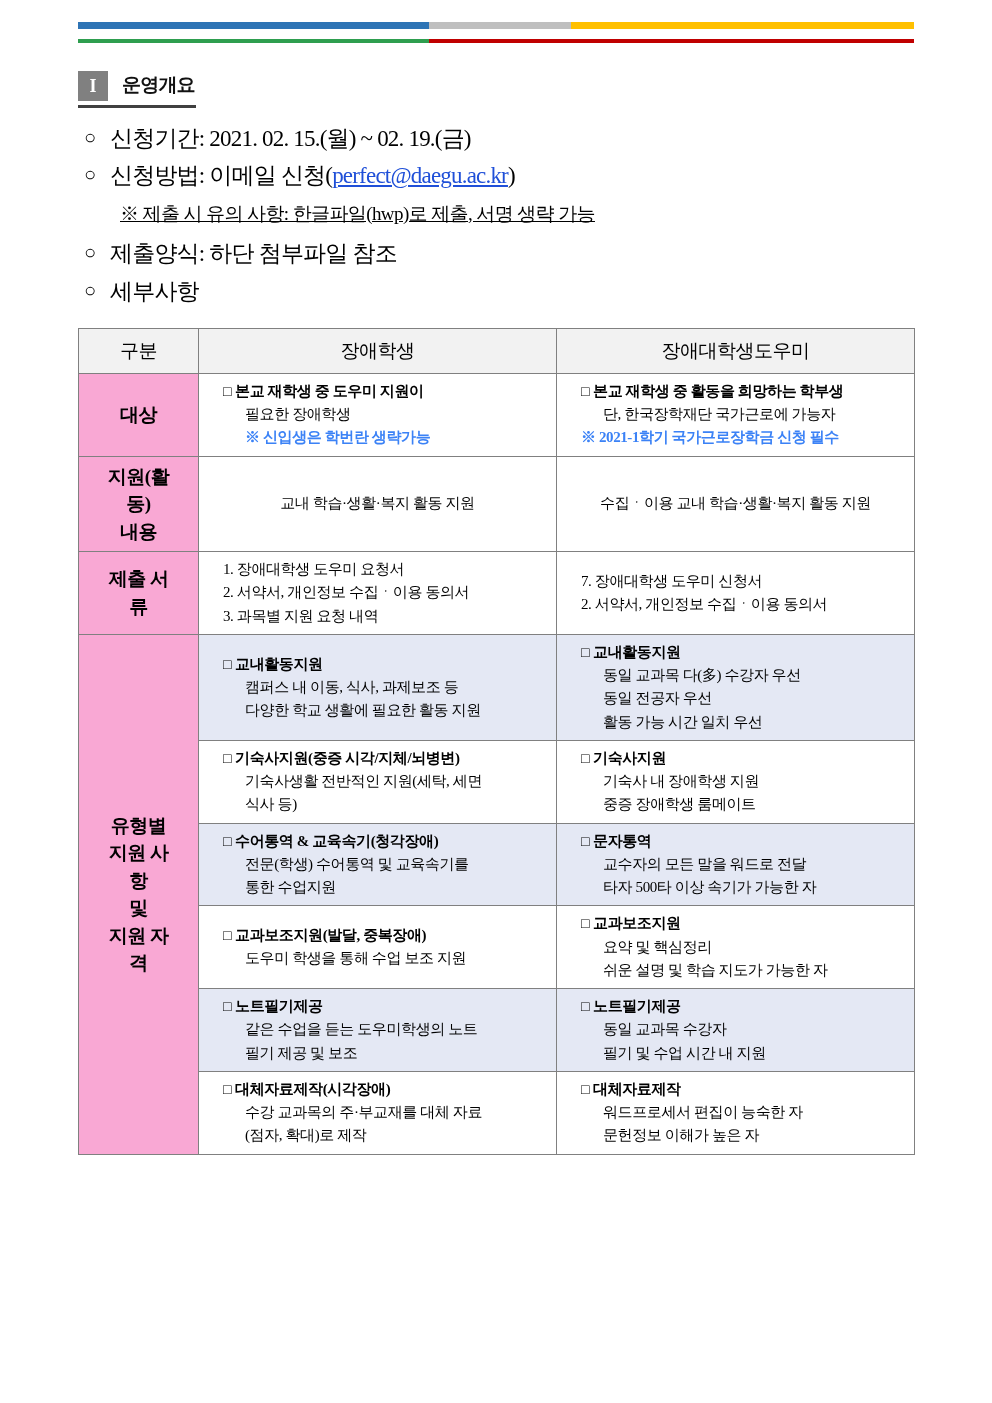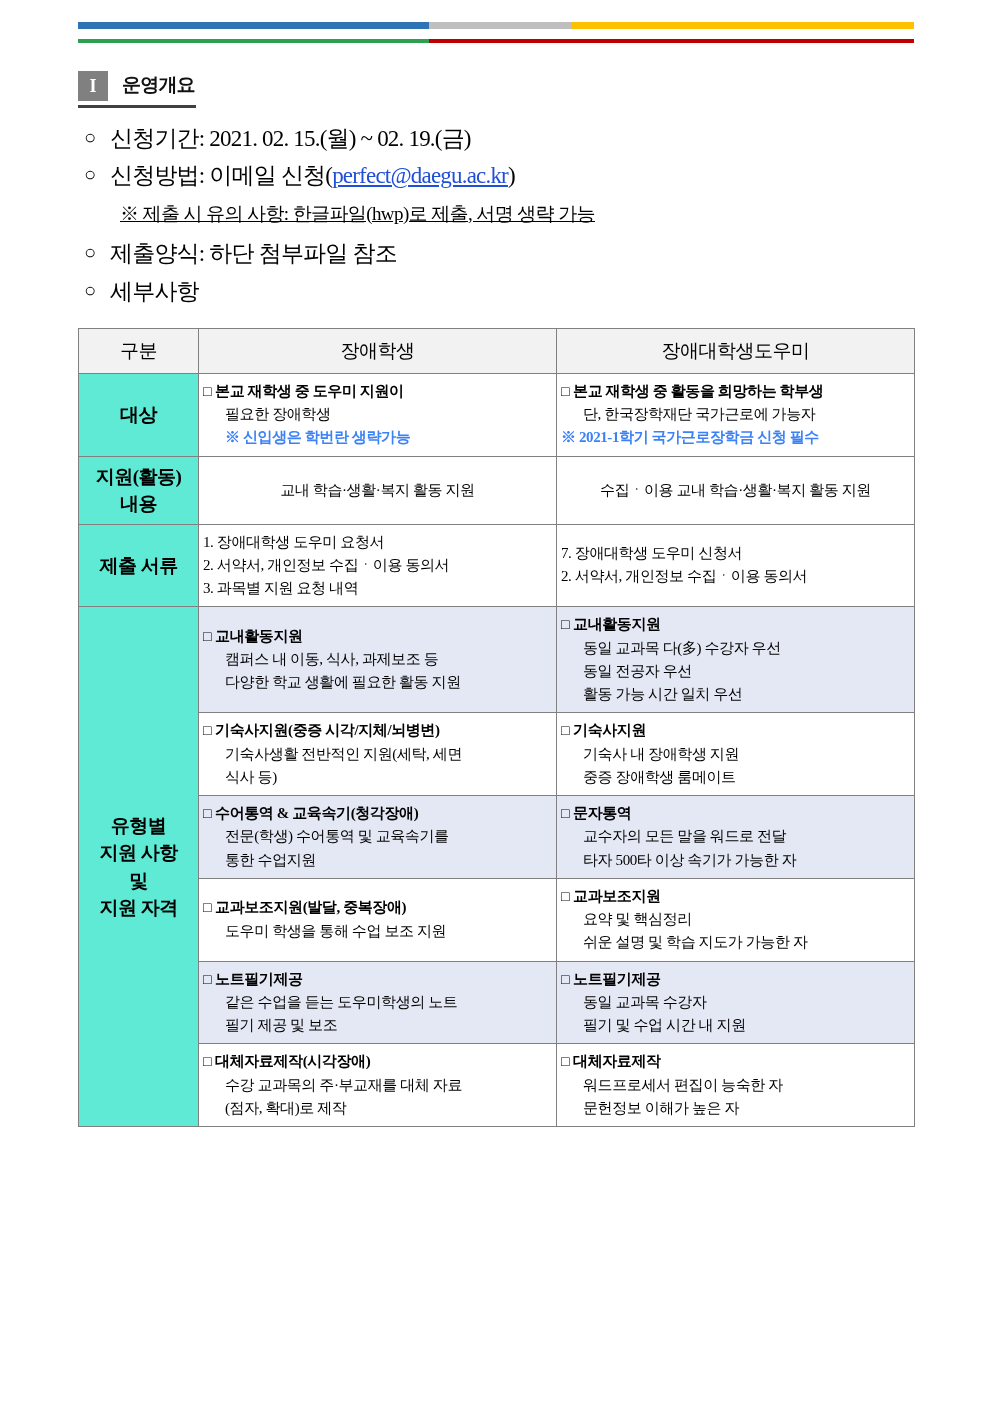--- a/index.html
+++ b/index.html
@@ -146,32 +146,32 @@
   
   table.main-table {
     margin: 18px 0 0 78px;
     width: 836px;
     border-collapse: collapse;
     table-layout: fixed;
   }
   table.main-table td, table.main-table th {
     border: 1px solid #808080;
     vertical-align: middle;
-    padding: 6px 4px;
+    padding: 6px 24px;
   }
   .th-cell {
     background: #f2f2f2;
     text-align: center;
     font-size: 19px;
     font-weight: normal;
     letter-spacing: -0.5px;
     height: 32px;
   }
   .rowhead {
-    background: #5eead4;
+    background: #f9a8d4;
     text-align: center;
     font-size: 19px;
     letter-spacing: -0.5px;
     font-weight: bold;
     line-height: 1.45;
   }
   .cell {
     font-size: 15px;
     line-height: 1.55;
     letter-spacing: -0.4px;

